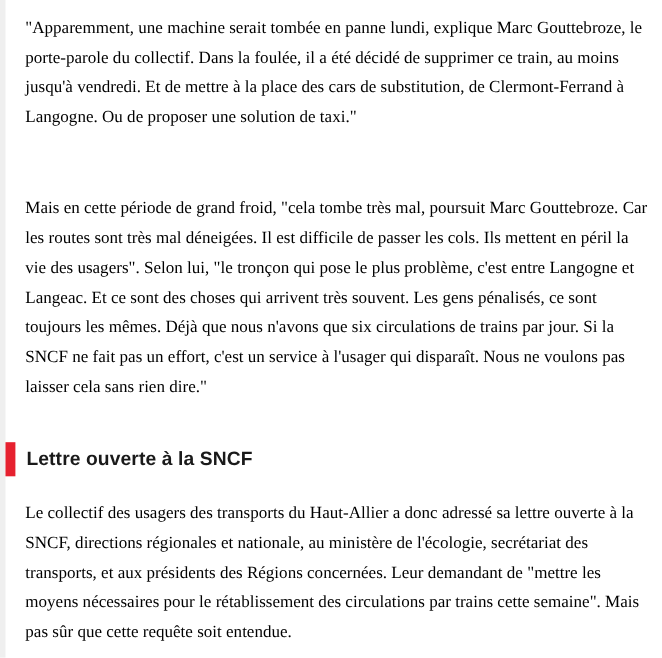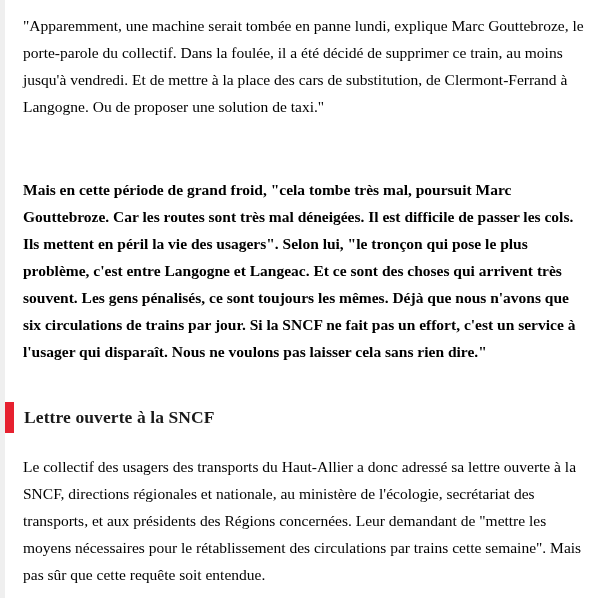--- a/index.html
+++ b/index.html
@@ -40,37 +40,37 @@
   }
   .body-p {
     font-family: "Liberation Serif", "DejaVu Serif", serif;
     font-size: 15.5px;
     line-height: 27px;
     color: var(--body-text-color);
     text-align: left;
     margin: 0;
   }
   .p1 { margin-top: 12px; margin-bottom: 56px; }
-  .p2 { margin-bottom: 37px; font-weight: bold; }
+  .p2 { margin-bottom: 37px; }
   .heading-row {
     display: flex;
     align-items: center;
     height: 31px;
     margin-left: -18px;  
     margin-bottom: 20px;
   }
   .red-bar {
     flex: 0 0 9px;
     width: 9px;
     height: 31px;
     background: var(--accent-red);
   }
   .heading {
     margin: 0 0 0 10px;
-    font-family: Liberation Serif, serif;
+    font-family: Liberation Sans, sans-serif;
     font-weight: bold;
     font-size: 17.5px;
     line-height: 31px;
     color: var(--heading-color);
     letter-spacing: 0.1px;
   }
 </style>
 </head>
 <body>
 

